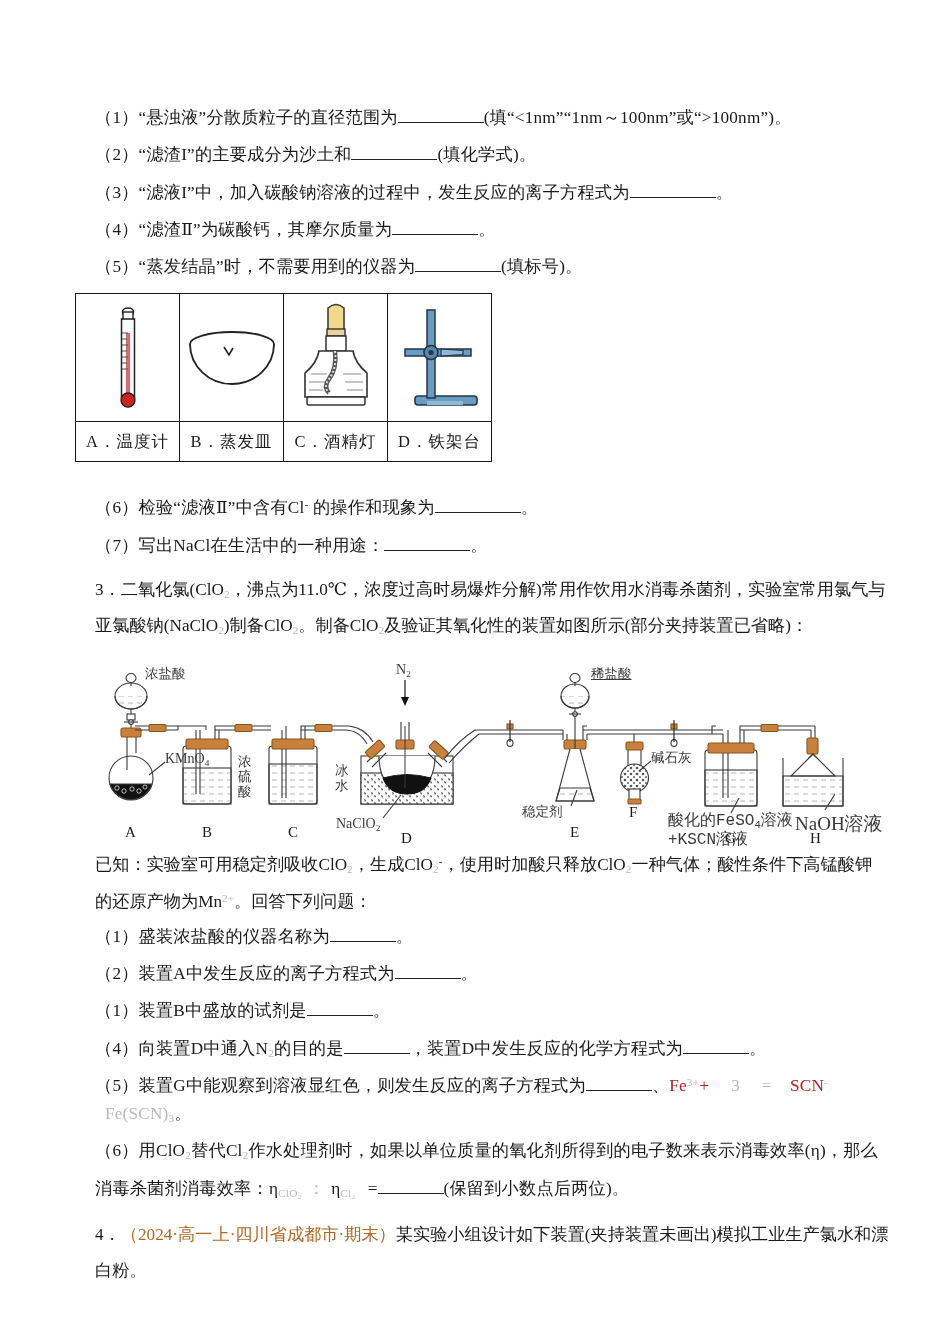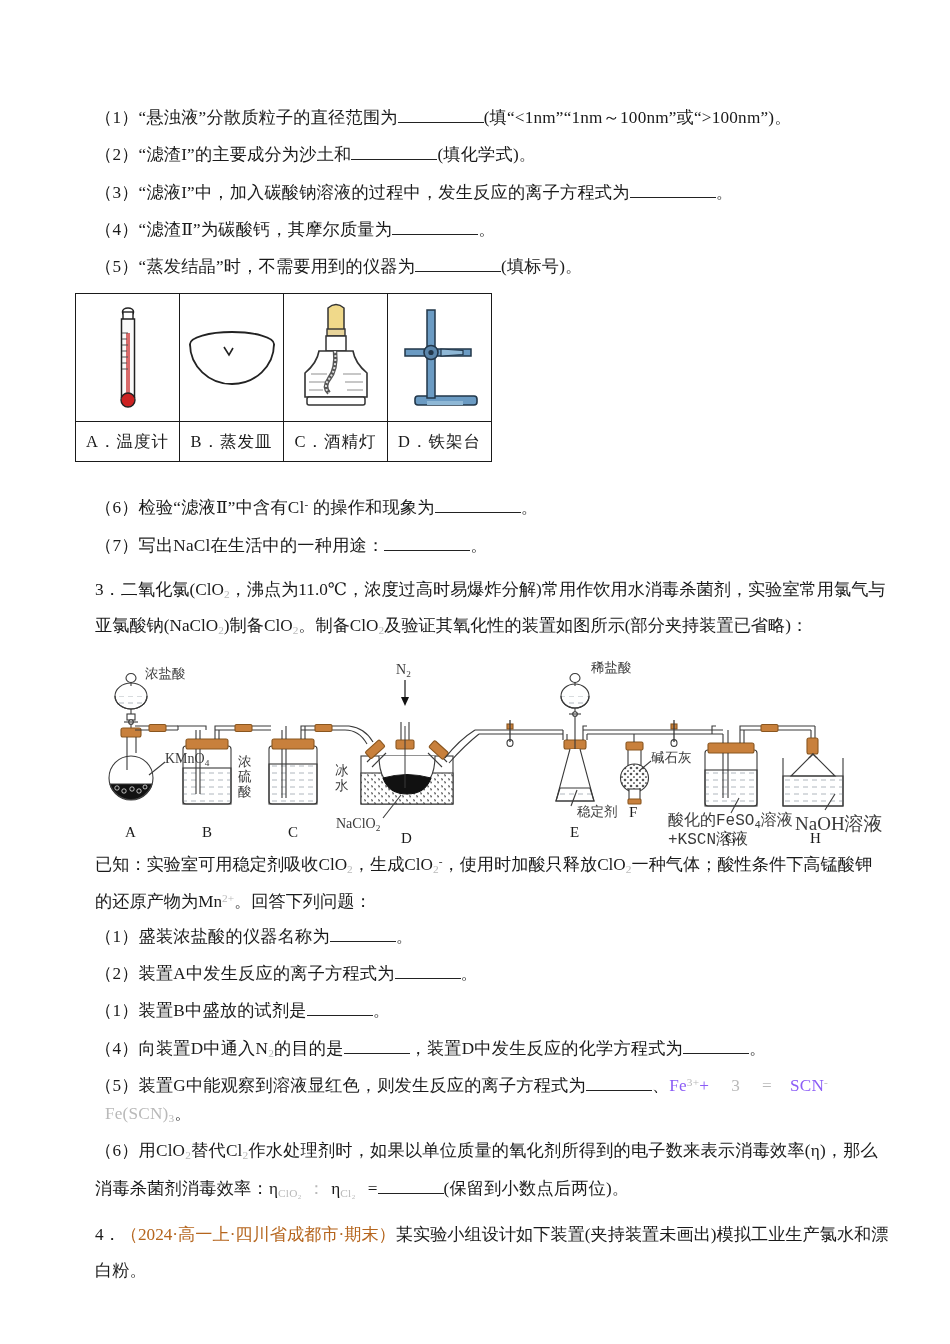--- a/index.html
+++ b/index.html
@@ -34,21 +34,21 @@
   }
   .blank {
     display: inline-block;
     border-bottom: 1.4px solid #222;
     vertical-align: baseline;
   }
   .b-lg { width: 86px; }
   .b-md { width: 66px; }
   sub { font-size: 0.66em; vertical-align: -0.28em; }
   sup { font-size: 0.66em; vertical-align: 0.48em; }
-  .faint { color: #8b5cf6; }
+  .faint { color: #b91c1c; }
   .vfaint { color: #b9b9b9; }
   .src { color: #b5651d; }
 
   
   .opt-table {
     border-collapse: collapse;
     margin: 12px 0 0 -20px;
     table-layout: fixed;
   }
   .opt-table td {
@@ -366,22 +366,22 @@
         <line x1="742" y1="152" x2="752" y2="136"></line>
       </g>
     </svg>
 
     <div class="cn-label" style="left:62px; top:8px;">浓盐酸</div>
     <div class="cn-label" style="left:82px; top:93px; font-family:'Liberation Serif',serif; font-size:14px;"><span>KMnO</span><sub>4</sub></div>
     <div class="cn-label" style="left:155px; top:96px; width:14px;">浓硫酸</div>
     <div class="cn-label" style="left:252px; top:105px; width:14px;">冰水</div>
     <div class="cn-label" style="left:253px; top:158px; font-family:'Liberation Serif',serif; font-size:14px;"><span>NaClO</span><sub>2</sub></div>
     <div class="cn-label" style="left:313px; top:4px; font-family:'Liberation Serif',serif; font-size:14px;"><span>N</span><sub>2</sub></div>
-    <div class="cn-label" style="left:508px; top:2px;">稀盐酸</div>
-    <div class="cn-label" style="left:494px; top:146px;">稳定剂</div>
+    <div class="cn-label" style="left:508px; top:8px;text-decoration:underline;">稀盐酸</div>
+    <div class="cn-label" style="left:439px; top:146px;">稳定剂</div>
     <div class="cn-label" style="left:568px; top:92px;">碱石灰</div>
     <div class="cn-label" style="left:585px; top:155px; font-family:Liberation Mono, monospace; font-size:16px; white-space:nowrap;"><span>酸化的FeSO</span><sub>4</sub><span>溶液</span><br><span>+KSCN溶液</span></div>
     <div class="cn-label" style="left:712px; top:155px; font-family:'Liberation Serif',serif; font-size:19px;">NaOH溶液</div>
 
     <div class="dev-label" style="left:42px; top:166px;">A</div>
     <div class="dev-label" style="left:119px; top:166px;">B</div>
     <div class="dev-label" style="left:205px; top:166px;">C</div>
     <div class="dev-label" style="left:318px; top:172px;">D</div>
     <div class="dev-label" style="left:487px; top:166px;">E</div>
     <div class="dev-label" style="left:546px; top:146px;">F</div>

